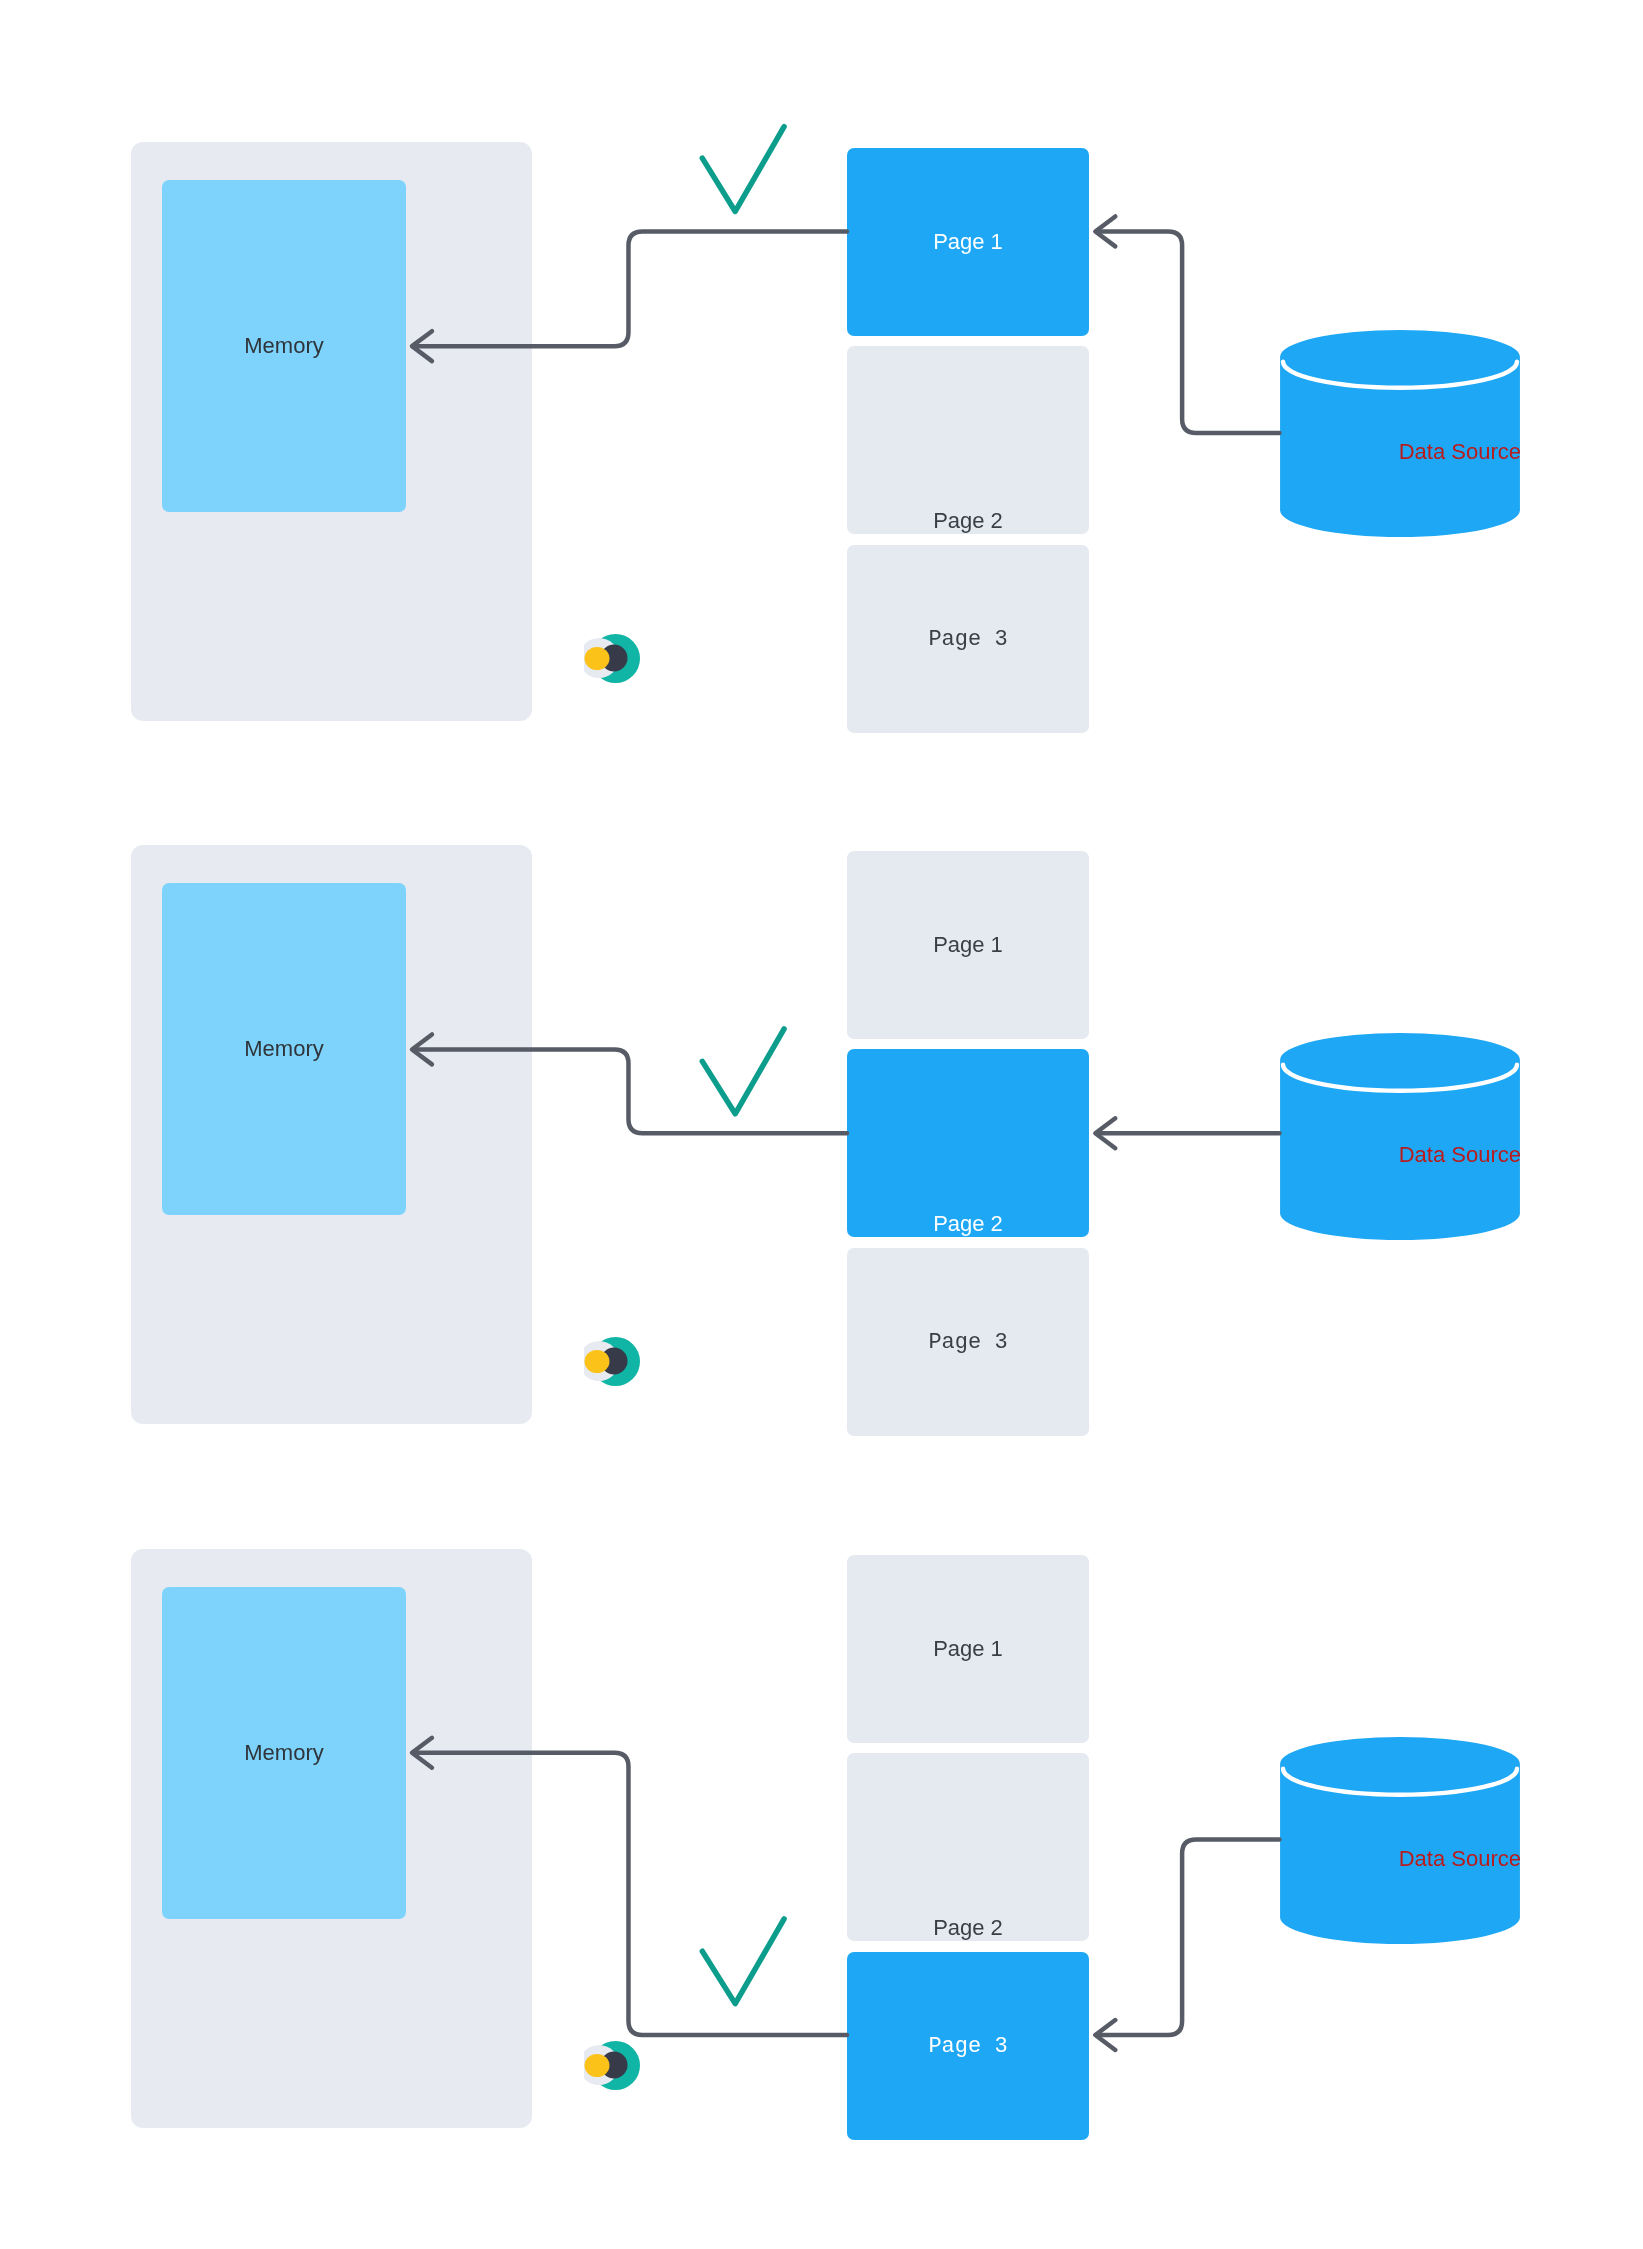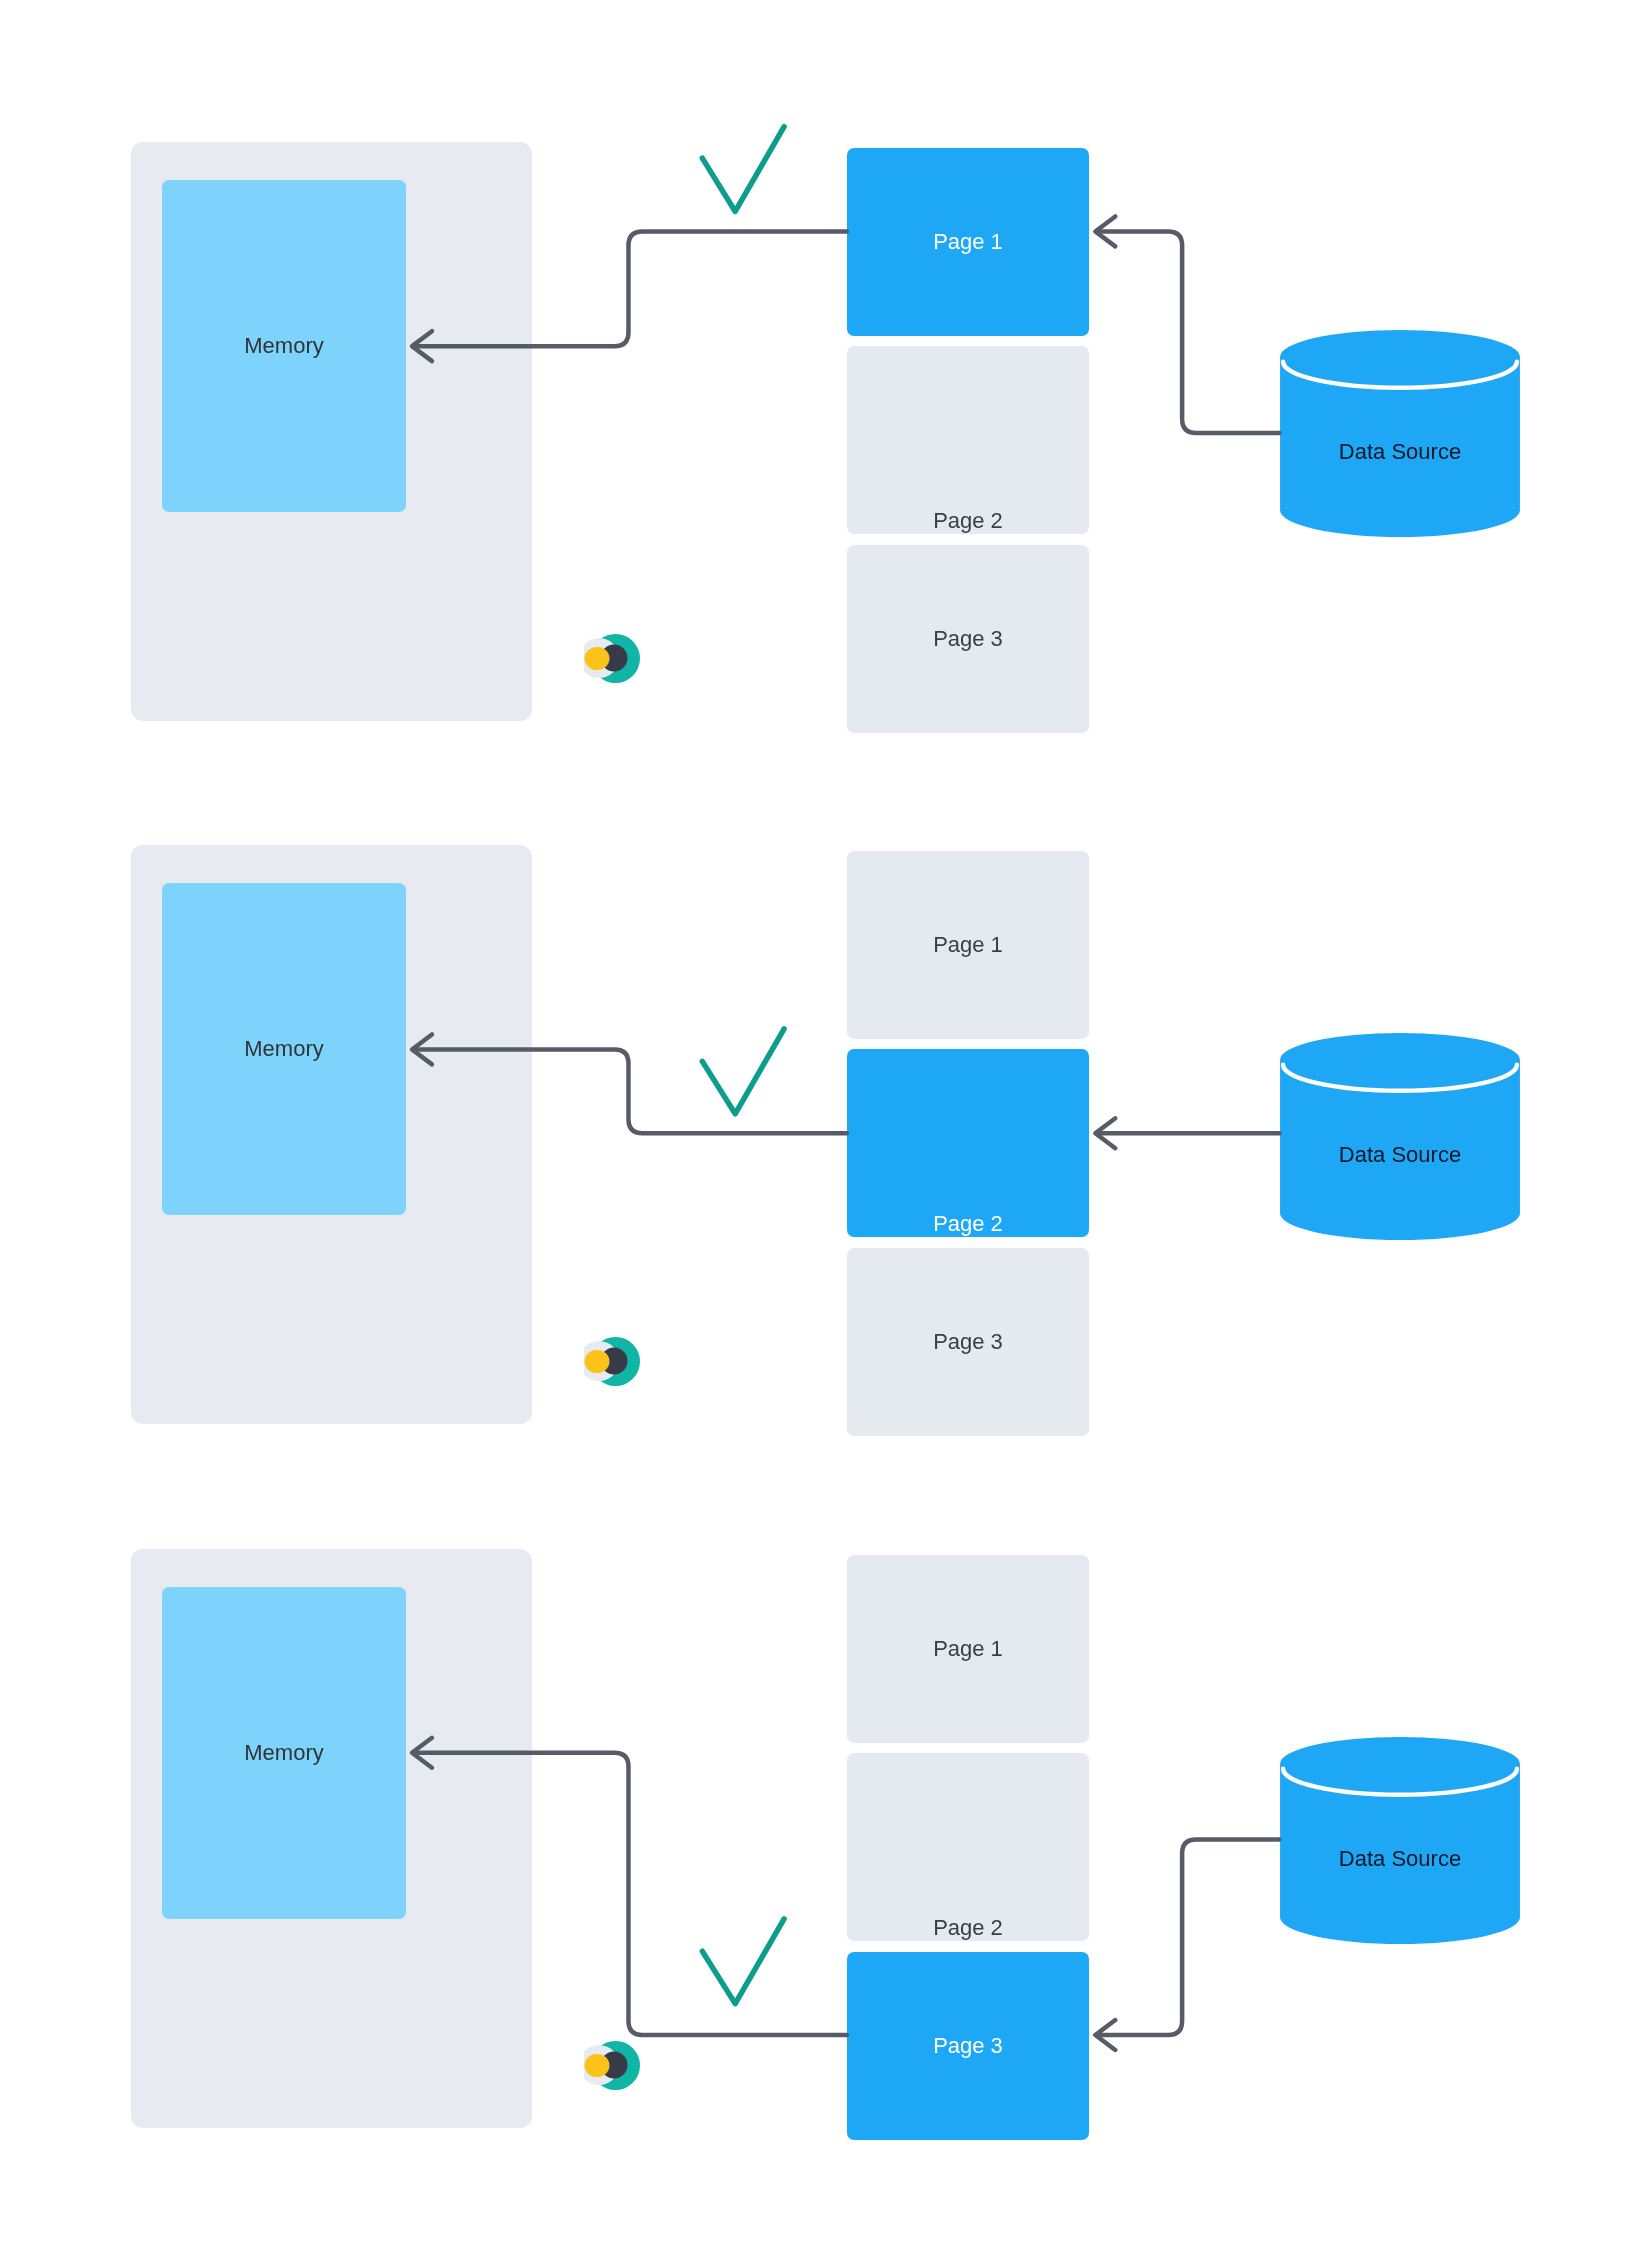--- a/index.html
+++ b/index.html
@@ -32,32 +32,32 @@
     width: 56px; height: 55px;
   }
   .page-card {
     position: absolute; left: 847px;
     width: 242px; height: 188px; border-radius: 7px;
     display: flex; align-items: center; justify-content: center;
     font-size: 22px;
   }
   .page-card.pos-0 { top: 6px; }
   .page-card.pos-1 { top: 204px; align-items: flex-end; }
-  .page-card.pos-2 { top: 403px; }
+  .page-card.pos-2 { top: 403px; font-family: Liberation Mono, monospace; }
   .page-card.inactive { background: #E5E9F0; color: #3A3F46; }
   .page-card.active   { background: #1EA7F4; color: #ffffff; }
 
   .cylinder {
     position: absolute; left: 1279px; top: 187px;
     width: 242px; height: 209px;
   }
   .cylinder-label {
     position: absolute; left: 1279px; top: 298px;
     width: 242px; height: 24px; line-height: 24px;
-    text-align: center; font-size: 22px; color: #0f172a;
+    text-align: right; font-size: 22px; color: #b91c1c;
   }
 
   #arrows-overlay {
     position: absolute; left: 0; top: 0;
     width: 1644px; height: 2250px;
   }
   .arrow-line {
     fill: none; stroke: #565B66; stroke-width: 9;
     stroke-linecap: round;
   }

